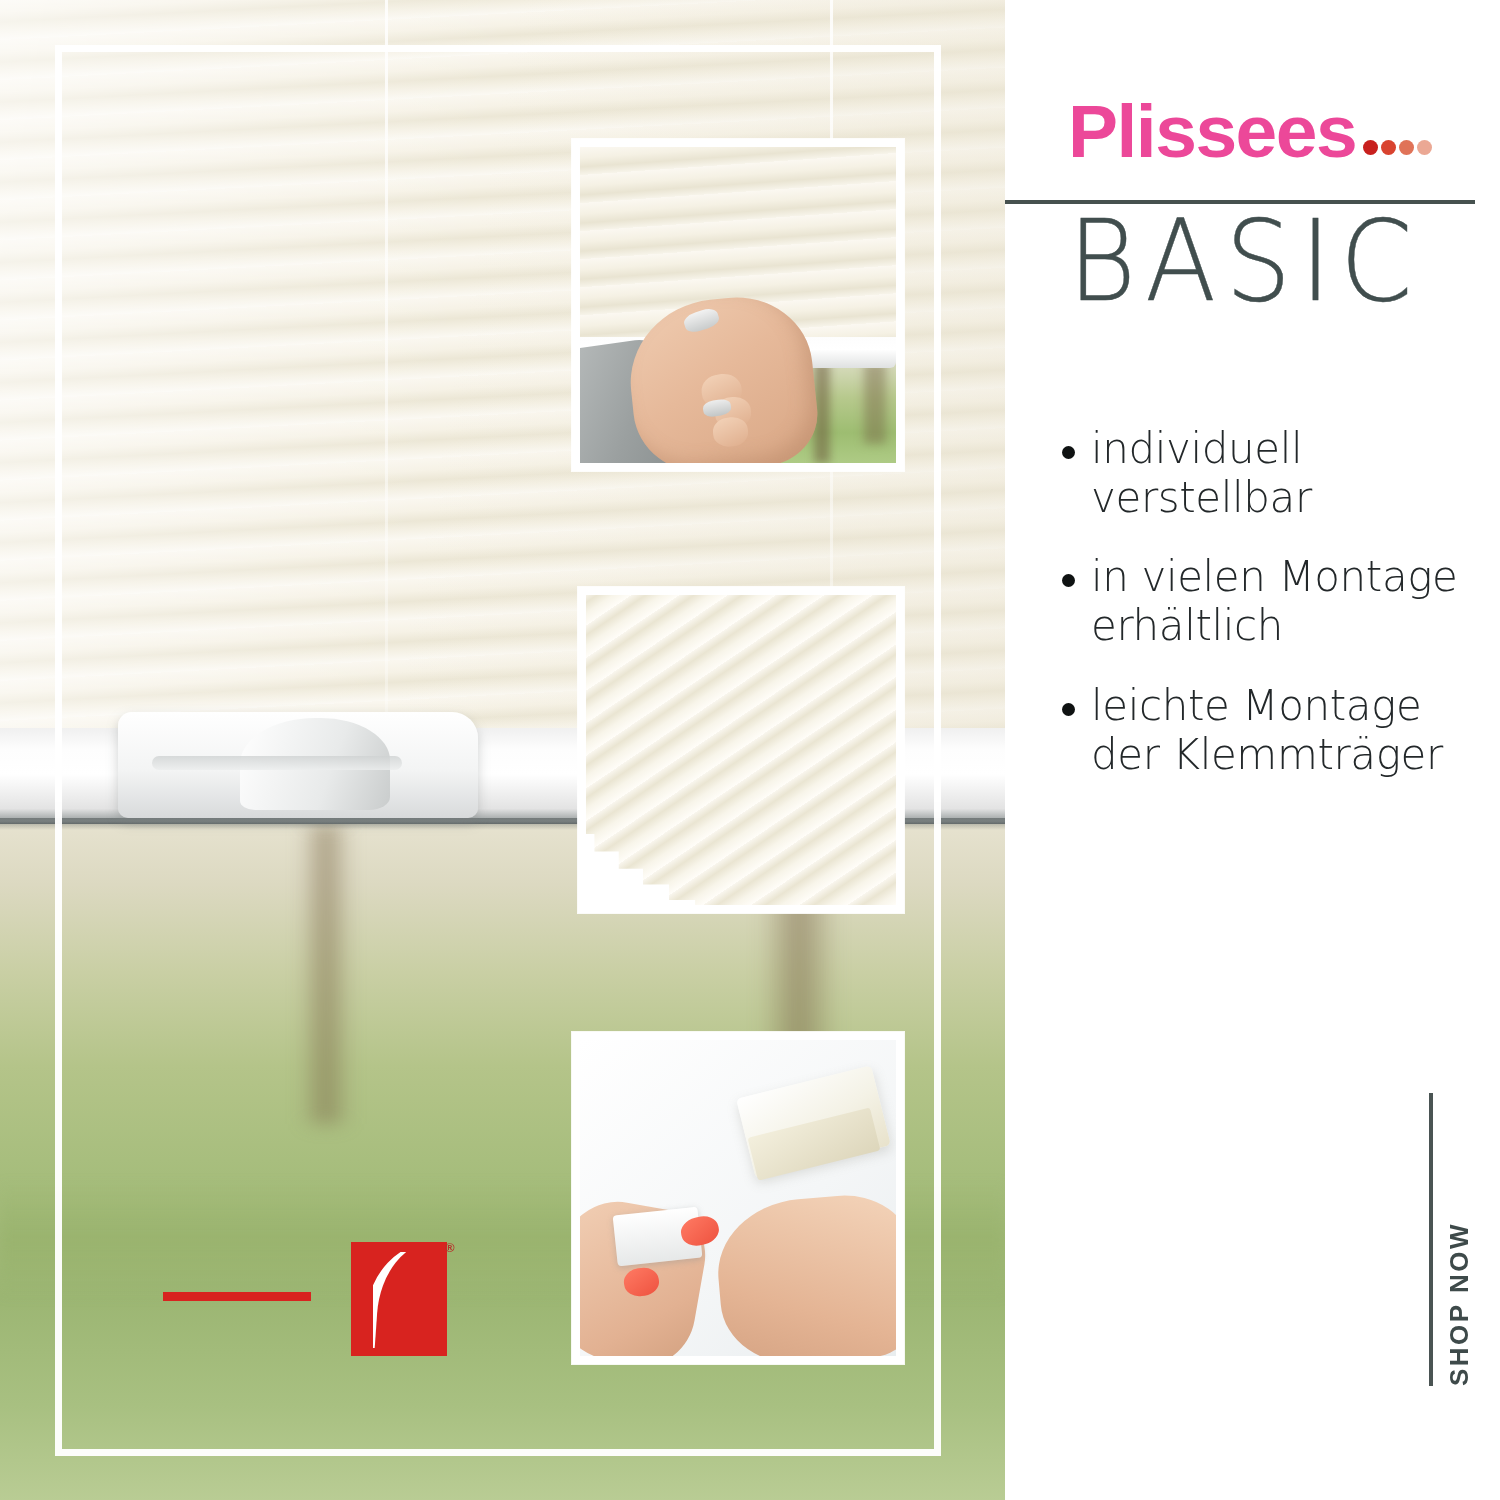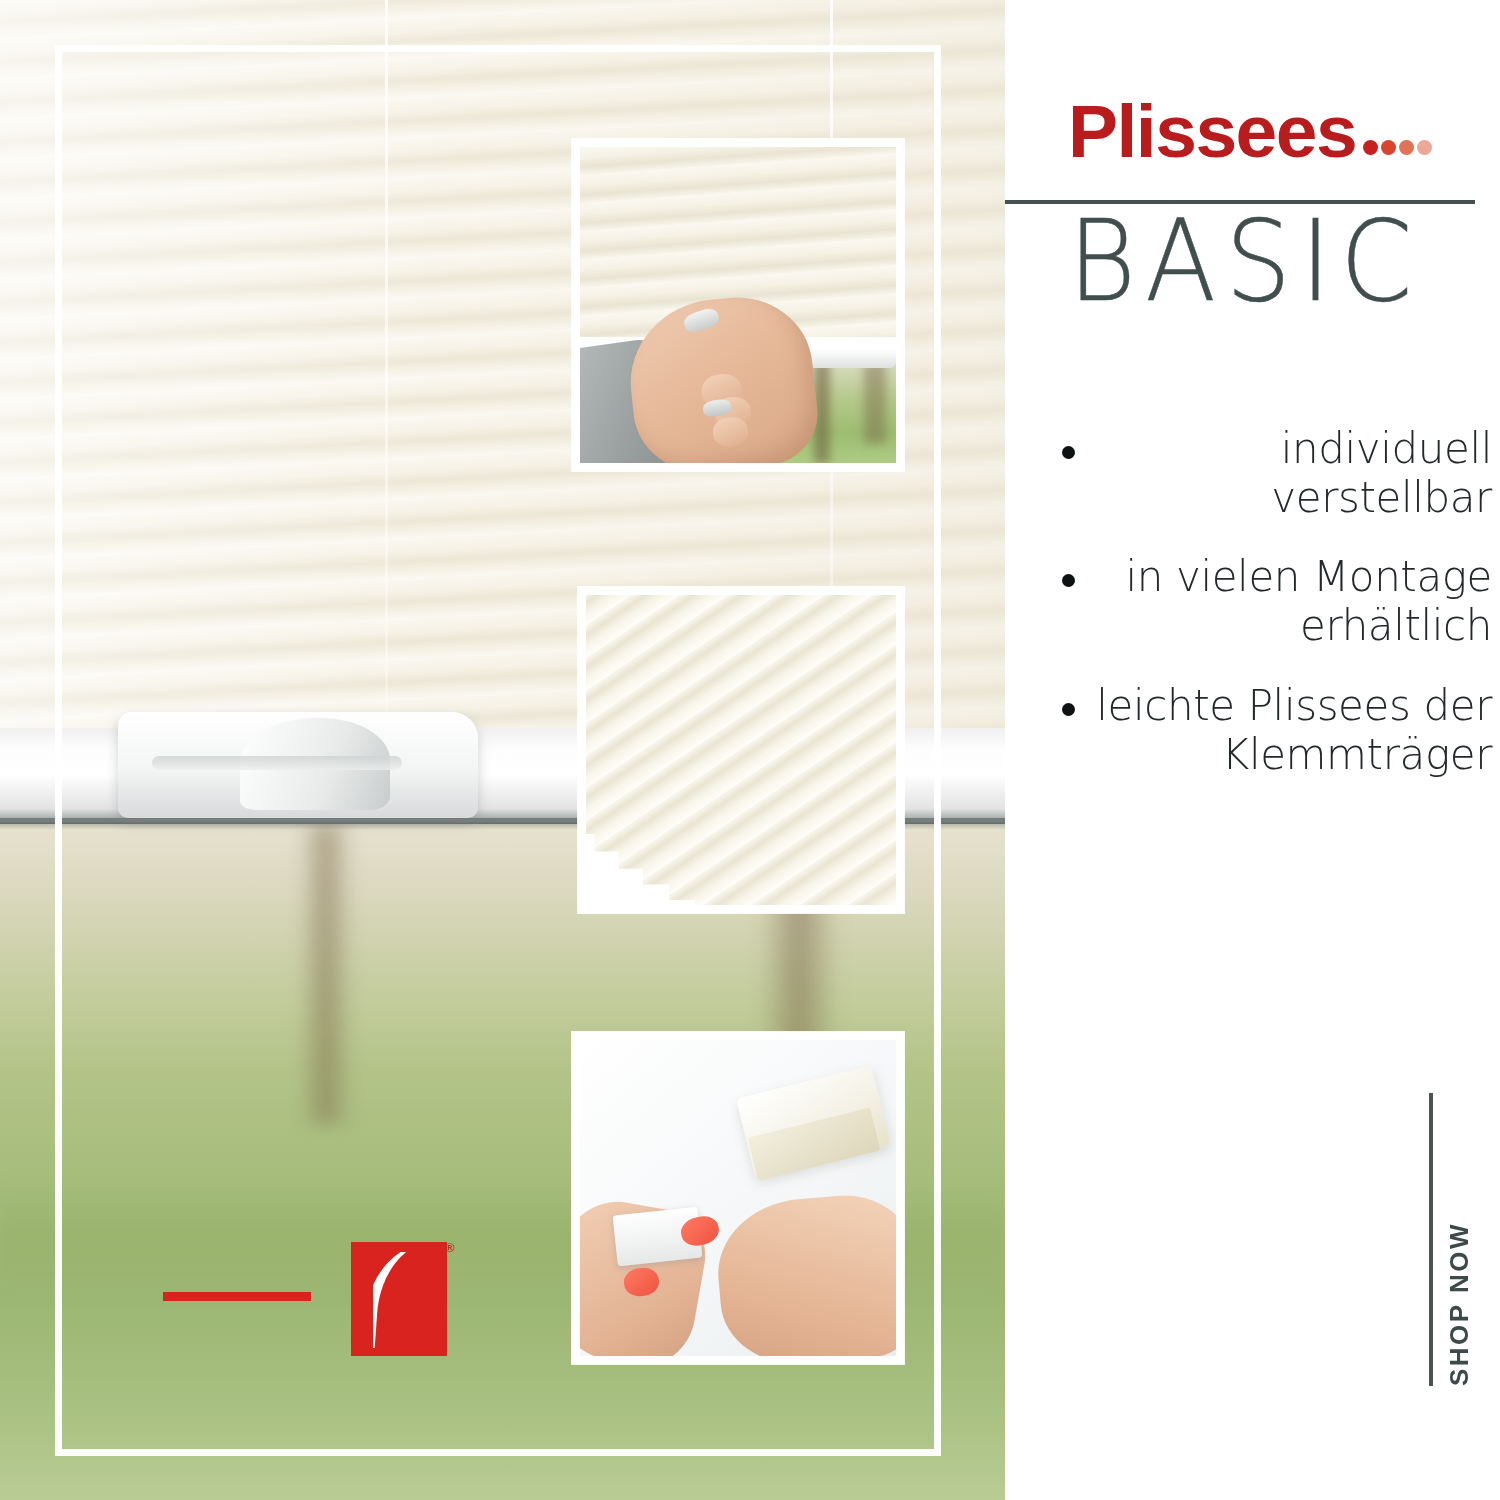--- a/index.html
+++ b/index.html
@@ -184,21 +184,21 @@
     border-radius:46%;
   }
   .n1 { left:32%; top:56%; width:12%; height:9%; transform:rotate(-14deg); }
   .n2 { left:14%; top:72%; width:11%; height:9%; transform:rotate(-8deg); }
 
   
   .right { position:absolute; left:1005px; top:0; width:495px; height:1500px; background:#ffffff; }
 
   .title-block { position:absolute; left:63px; top:96px; width:412px; }
   .t-main {
-    font-size:75px; font-weight:bold; color:#b91c1c;
+    font-size:75px; font-weight:bold; color:#ec4899;
     letter-spacing:-1.5px; line-height:.95; white-space:nowrap;
     display:inline-block; vertical-align:bottom;
   }
   .dots { display:inline-block; vertical-align:bottom; margin-left:4px; padding-bottom:8px; }
   .dot { display:inline-block; width:15px; height:15px; border-radius:50%; margin-left:3px; }
   .title-rule {
     position:absolute; left:0; top:200px; width:470px; height:4px; background:#46514f;
   }
   .t-sub {
     position:absolute; left:63px; top:205px; width:420px;
@@ -212,21 +212,20 @@
   .features { position:absolute; left:57px; top:424px; width:430px; }
   .feature { display:flex; align-items:flex-start; margin-bottom:30px; }
   .bullet {
     width:13px; height:13px; border-radius:50%; background:#0f1212;
     margin-top:22px; margin-right:16px; flex:0 0 13px;
   }
   .feat-text {
     font-size:42px; font-weight:300; color:#23282a; line-height:1.17;
     font-family:"DejaVu Sans", sans-serif;
     letter-spacing:-0.4px;
-    text-align:right;
   }
 
   .shop-line {
     position:absolute; left:1429px; top:1093px; width:4px; height:293px; background:#4a5453;
   }
   .shop-wrap {
     position:absolute; left:1444px; top:1386px;
     transform:rotate(-90deg); transform-origin:0 0;
     font-size:26px; font-weight:bold; color:#3e4a4a; letter-spacing:2.5px;
     white-space:nowrap;
@@ -351,21 +350,21 @@
       <div class="feature">
         <span class="bullet"></span>
         <span class="feat-text">individuell verstellbar</span>
       </div>
       <div class="feature">
         <span class="bullet"></span>
         <span class="feat-text">in vielen Montage erhältlich</span>
       </div>
       <div class="feature">
         <span class="bullet"></span>
-        <span class="feat-text">leichte Plissees der Klemmträger</span>
+        <span class="feat-text">leichte Montage der Klemmträger</span>
       </div>
     </div>
 
   </div>
 
   <div class="shop-line"></div>
   <div class="shop-wrap">SHOP NOW</div>
 
 </div>
 

